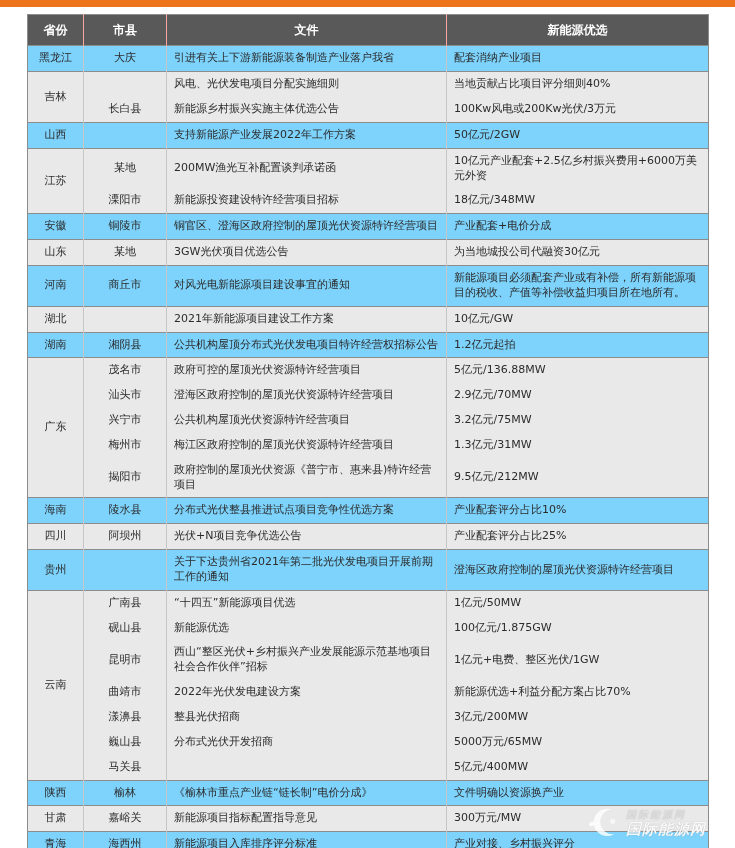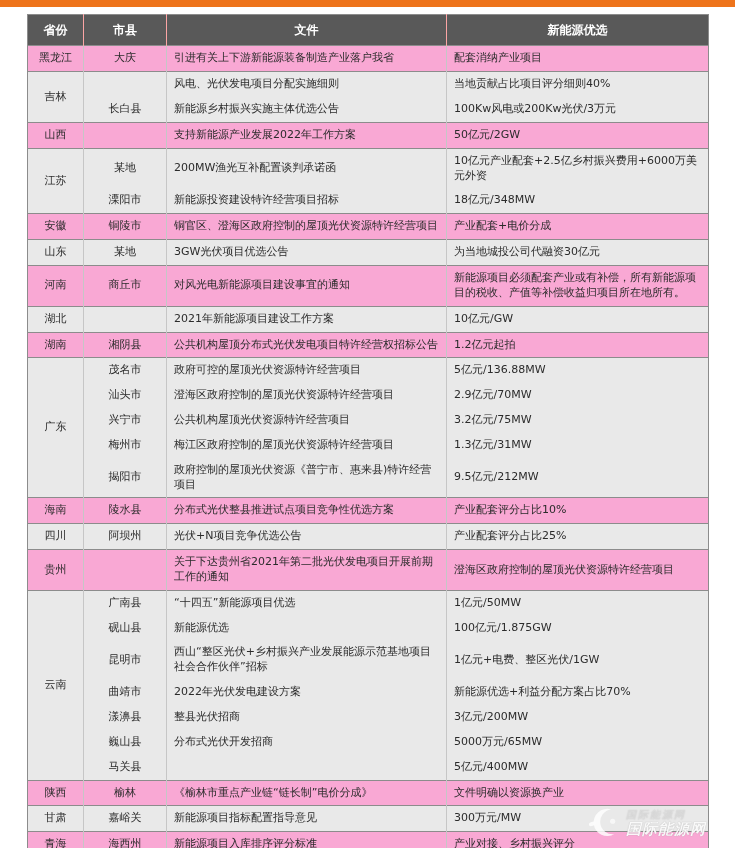--- a/index.html
+++ b/index.html
@@ -13,21 +13,21 @@
     border-collapse: collapse; table-layout: fixed;
     width: 681px; margin: 7px 0 0 27px;
     border: 1px solid #8c8c8c;
   }
   thead th {
     background: #595959; color: #ffffff;
     font-size: 12px; font-weight: bold; text-align: center;
     padding: 8px 4px; line-height: 1.2;
   }
   thead th + th { border-left: 1px solid #fca5a5; }
-  tbody { border-top: 1px solid #8c8c8c; background: #f9a8d4; }
+  tbody { border-top: 1px solid #8c8c8c; background: #7dd3fc; }
   tbody.alt { background: #E9E9E9; }
   td {
     font-size: 11px; color: #2b2b2b; line-height: 1.35;
     padding: 5px 7px; vertical-align: middle;
     word-break: break-all;
   }
   td.c-prov, td.c-city { text-align: center; padding-left: 2px; padding-right: 2px; }
   td.c-city, td.c-doc, td.c-req { border-left: 1px solid #c6c6c6; }
   .watermark {
     position: absolute; left: 588px; top: 804px; width: 147px; height: 38px;

